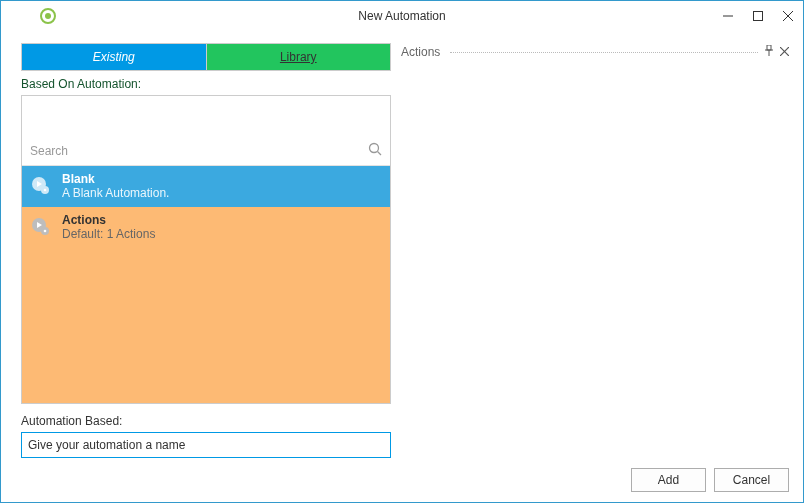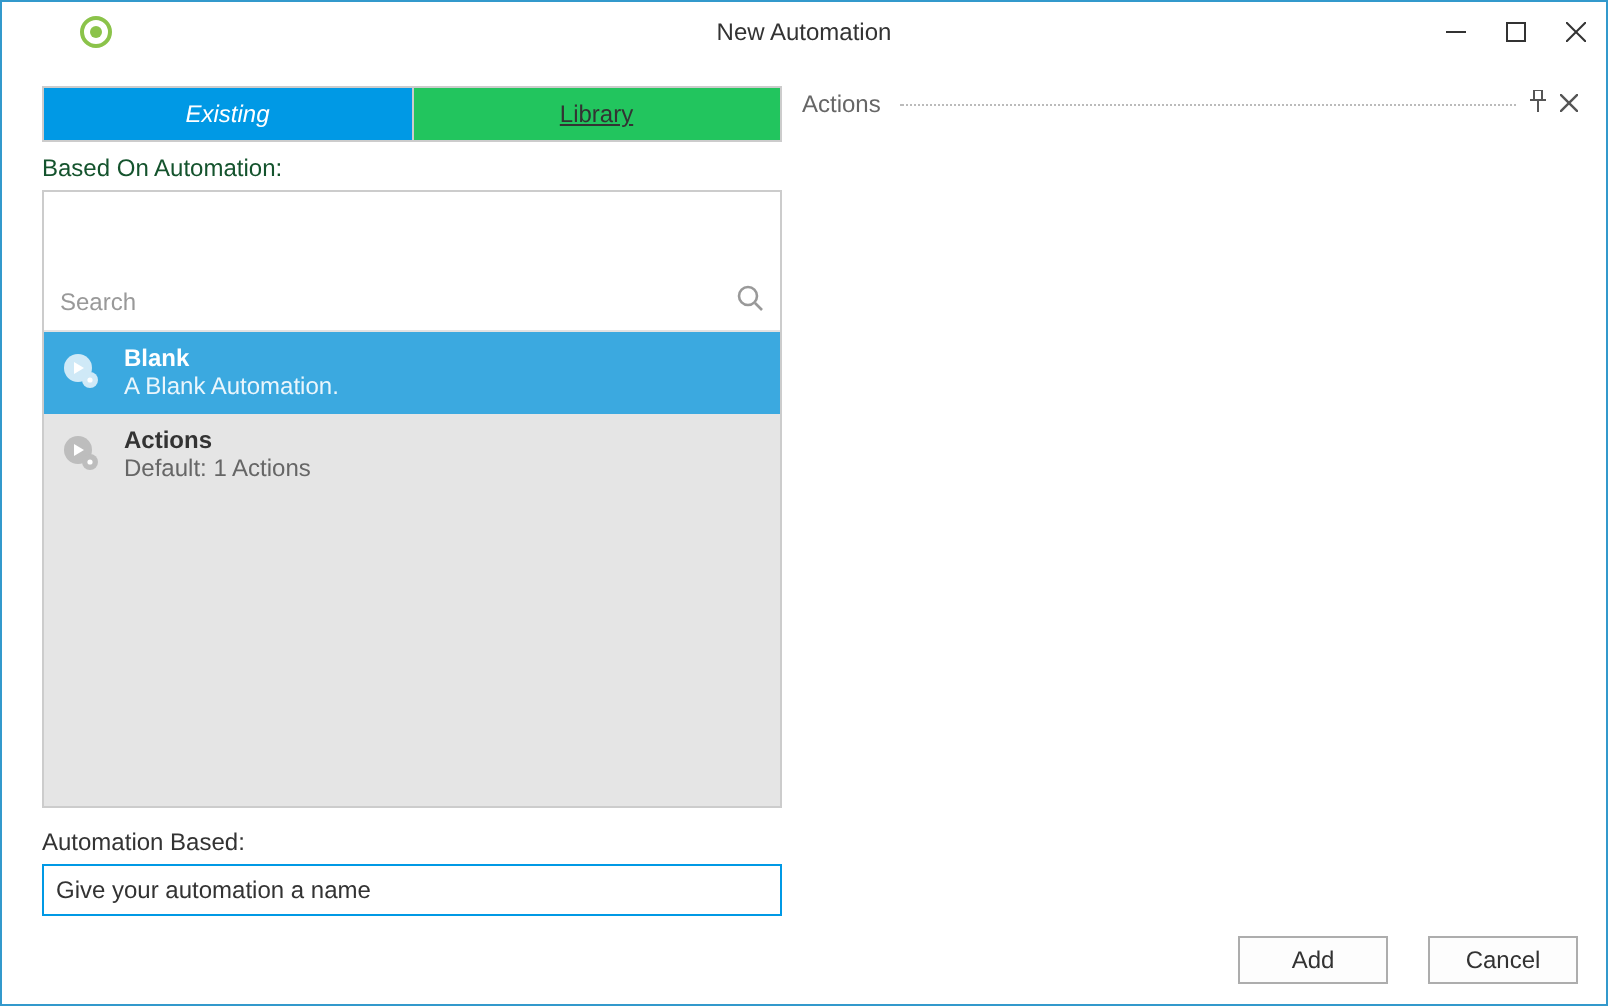--- a/index.html
+++ b/index.html
@@ -22,42 +22,42 @@
     .tab.inactive { background: #22c55e; color: #333; border-left: 1px solid #ccc; text-decoration: underline; }
     
     .section-label { color: #14532d; margin-bottom: 4px; }
     
     .list-container { border: 1px solid #ccc; flex: 1; display: flex; flex-direction: column; }
     .search-row { height: 30px; display: flex; align-items: center; padding: 0 8px; border-bottom: 1px solid #e2e2e2; margin-top: 40px; }
     .search-input { flex: 1; border: none; outline: none; color: #333; background: transparent; }
     .search-input::placeholder { color: #999; }
     .search-icon { color: #999; }
     
-    .list-items { flex: 1; background: #e5e5e5; }
+    .list-items { flex: 1; background: #fdba74; }
     .list-item { display: flex; align-items: center; padding: 6px 8px; gap: 10px; cursor: pointer; }
     .list-item.selected { background: #3ba9e0; color: #fff; }
     .list-item.selected .item-desc { color: #eaf6fc; }
     .item-icon { width: 22px; height: 22px; display: flex; align-items: center; justify-content: center; }
     .item-text { display: flex; flex-direction: column; }
     .item-title { font-weight: bold; line-height: 1.2; }
     .item-desc { line-height: 1.2; }
     .list-item:not(.selected) .item-title { color: #333; }
     .list-item:not(.selected) .item-desc { color: #666; }
     
     .name-label { margin-top: 10px; margin-bottom: 4px; color: #333; }
     .name-input { width: 100%; height: 26px; border: 1px solid #0099e5; outline: none; padding: 0 6px; color: #333; }
     
     .right-panel { flex: 1; display: flex; flex-direction: column; border-left: none; }
     .preview-header { display: flex; align-items: center; color: #666; padding: 0 2px; height: 18px; gap: 6px; }
     .preview-title { color: #666; }
     .dotted-line { flex: 1; border-bottom: 1px dotted #bbb; height: 1px; margin-left: 4px; }
     .preview-ctrl { color: #555; cursor: pointer; }
     .preview-body { flex: 1; }
     
-    .button-bar { height: 44px; display: flex; align-items: center; justify-content: flex-end; padding: 0 14px; gap: 20px; }
+    .button-bar { height: 44px; display: flex; align-items: center; justify-content: flex-end; padding: 0 14px; gap: 8px; }
     .btn { min-width: 75px; height: 24px; border: 1px solid #adadad; background: #fdfdfd; color: #333; cursor: pointer; padding: 0 8px; }
   </style>
 </head>
 <body>
 
 <div class="titlebar">
   <span class="titlebar-icon"></span>
   <span class="titlebar-title">New Automation</span>
   <div class="window-controls">
     <div class="window-btn">

